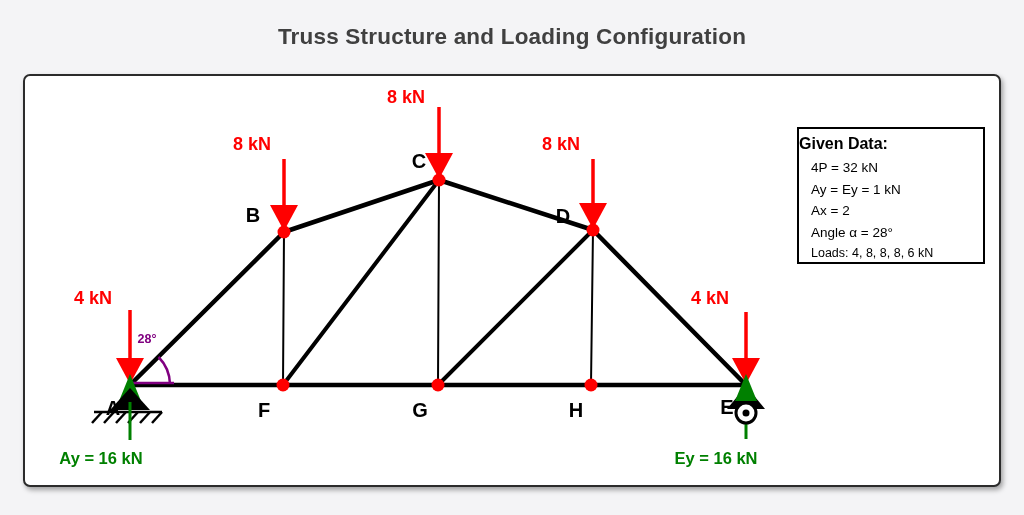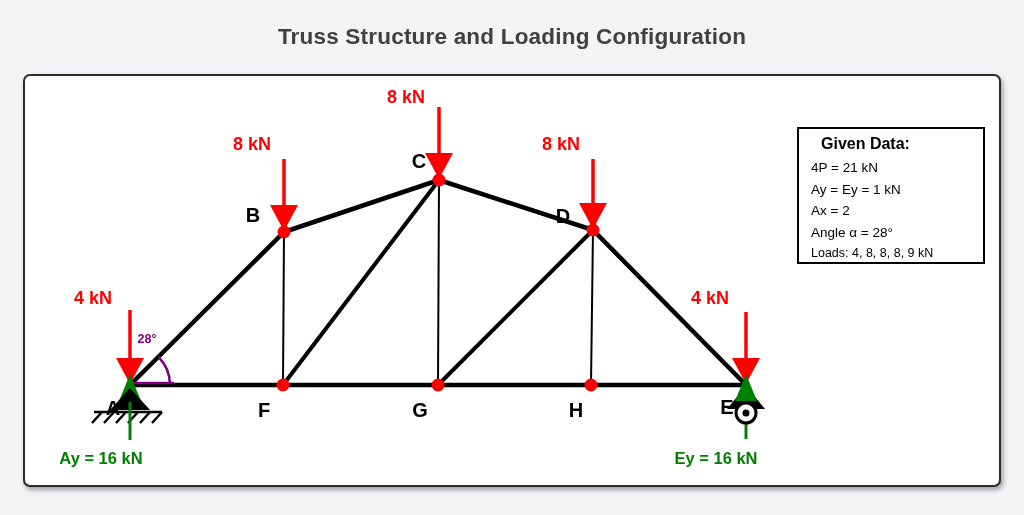--- a/index.html
+++ b/index.html
@@ -28,21 +28,21 @@
   .truss-svg { position: absolute; left: 0; top: 0; width: 978px; height: 413px; }
   .given-box {
     position: absolute; left: 772px; top: 51px;
     width: 188px; height: 137px;
     background: #ffffff;
     border: 2px solid #000000;
     padding: 6px 0 0 0;
   }
   .given-heading {
     font-size: 16px; font-weight: bold; color: #000;
-    padding-left: 22px; margin-bottom: 4px;
+    margin-bottom: 4px;
   }
   .gd-line {
     font-size: 13.5px; color: #000;
     padding-left: 12px;
     line-height: 21.5px;
     white-space: nowrap;
   }
   .gd-line:last-child { font-size: 12.5px; }
 </style>
 </head>
@@ -110,21 +110,21 @@
         <text x="536" y="74" fill="#ff0000" font-size="18" font-weight="bold" text-anchor="middle" font-family="&quot;Liberation Sans&quot;, sans-serif">8 kN</text>
         <text x="685" y="228" fill="#ff0000" font-size="18" font-weight="bold" text-anchor="middle" font-family="&quot;Liberation Sans&quot;, sans-serif">4 kN</text>
         <text x="76" y="388" fill="#008000" font-size="16.5" font-weight="bold" text-anchor="middle" font-family="&quot;Liberation Sans&quot;, sans-serif">Ay = 16 kN</text>
         <text x="691" y="388" fill="#008000" font-size="16.5" font-weight="bold" text-anchor="middle" font-family="&quot;Liberation Sans&quot;, sans-serif">Ey = 16 kN</text>
         <text x="122" y="267" fill="#800080" font-size="12.5" font-weight="bold" text-anchor="middle" font-family="&quot;Liberation Sans&quot;, sans-serif">28°</text>
       </svg>
 
     <div class="given-box">
       <div class="given-heading">Given Data:</div>
       <div id="given-lines">
-          <div class="gd-line">4P = 21 kN</div>
+          <div class="gd-line">4P = 32 kN</div>
           <div class="gd-line">Ay = Ey = 1 kN</div>
           <div class="gd-line">Ax = 2</div>
           <div class="gd-line">Angle α = 28°</div>
-          <div class="gd-line">Loads: 4, 8, 8, 8, 9 kN</div>
+          <div class="gd-line">Loads: 4, 8, 8, 8, 6 kN</div>
         </div>
     </div>
   </div>
 </div>
 
 </body></html>

